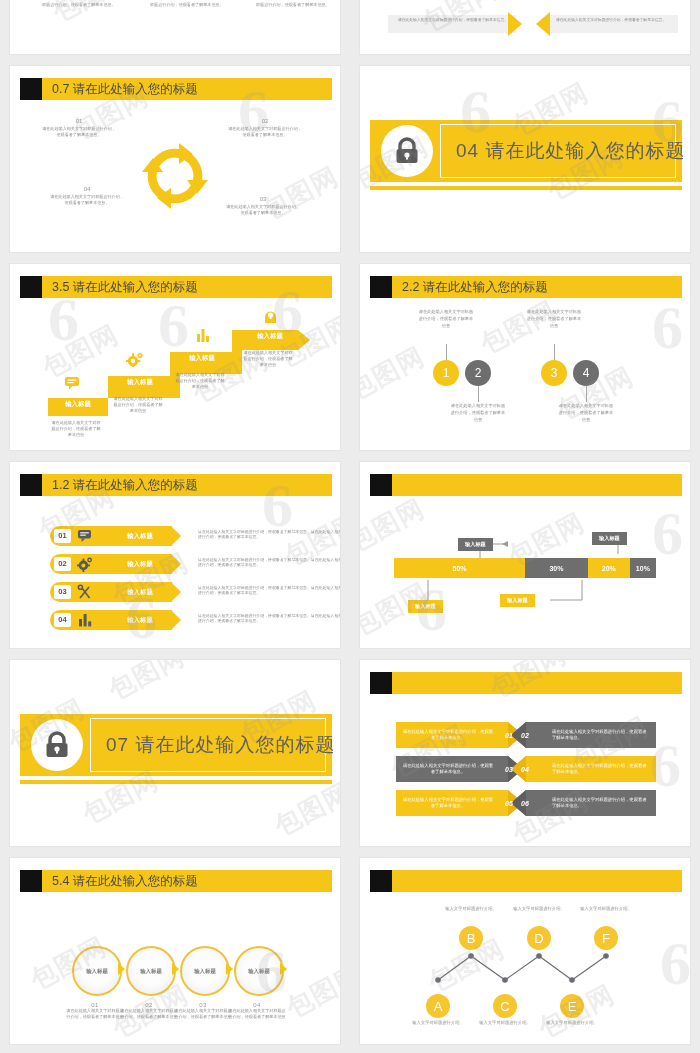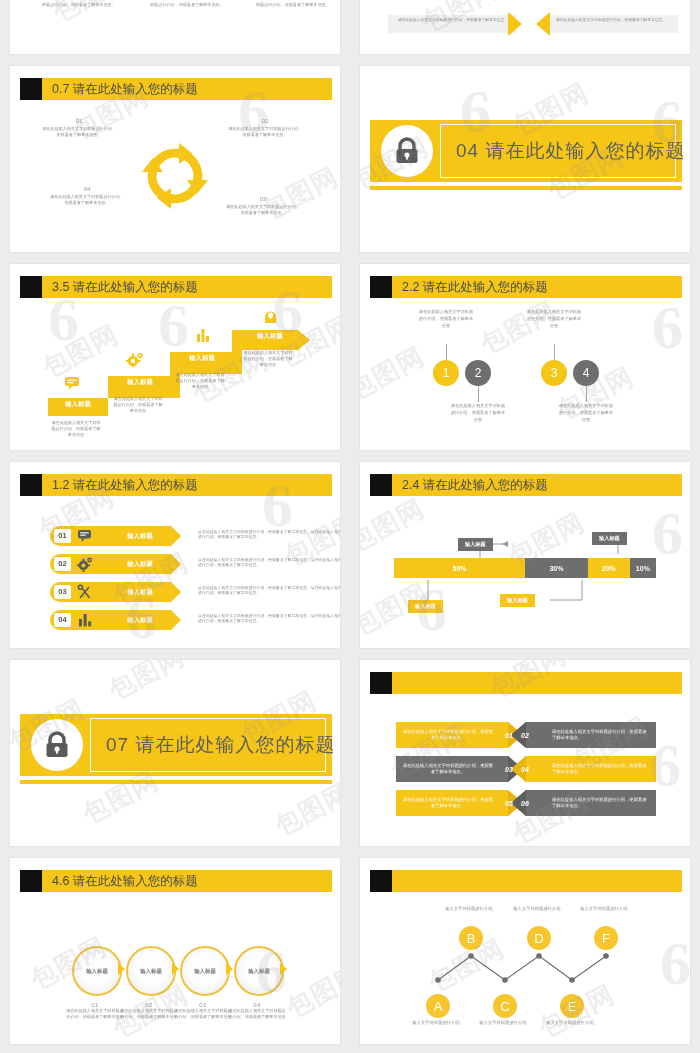--- a/index.html
+++ b/index.html
@@ -386,21 +386,20 @@
       <span class="w-six" style="left:292px;top:36px;">6</span>
       <span class="w-six" style="left:56px;top:112px;">6</span>
       <span class="w-box" style="left:-14px;top:46px;">包图网</span>
       <span class="w-box" style="left:146px;top:60px;">包图网</span>
       <span class="w-box" style="left:-10px;top:130px;">包图网</span>
     </div>
     <div class="titlebar">
       <div class="blk"></div>
       <div class="bar"></div>
     </div>
-    <div style="position:absolute;left:42px;top:12px;height:22px;line-height:22px;font-size:12.5px;color:#4a4a4a;z-index:4;">2.4 请在此处输入您的标题</div>
 
     <div class="body">
 
       <svg width="330" height="146" style="position:absolute;left:0;top:0;">
         <polyline points="120,56 120,42 148,42" fill="none" stroke="#9a9a9a" stroke-width="1"></polyline>
         <polygon points="148,39 142,42 148,45" fill="#9a9a9a"></polygon>
         <polyline points="258,52 258,38 248,38" fill="none" stroke="#9a9a9a" stroke-width="1"></polyline>
         <polyline points="68,78 68,104 80,104" fill="none" stroke="#9a9a9a" stroke-width="1"></polyline>
         <polyline points="222,78 222,98 190,98" fill="none" stroke="#9a9a9a" stroke-width="1"></polyline>
       </svg>
@@ -496,21 +495,21 @@
     <div class="wm">
       <span class="w-six" style="left:246px;top:78px;">6</span>
       <span class="w-box" style="left:18px;top:88px;">包图网</span>
       <span class="w-box" style="left:100px;top:136px;">包图网</span>
       <span class="w-box" style="left:274px;top:116px;">包图网</span>
     </div>
     <div class="titlebar">
       <div class="blk"></div>
       <div class="bar"></div>
     </div>
-    <div style="position:absolute;left:42px;top:12px;height:22px;line-height:22px;font-size:12.5px;color:#4a4a4a;z-index:4;">4.6 请在此处输入您的标题</div>
+    <div style="position:absolute;left:42px;top:12px;height:22px;line-height:22px;font-size:12.5px;color:#4a4a4a;z-index:4;">5.4 请在此处输入您的标题</div>
 
     <div class="body">
       <div class="ring" style="left:62px;top:48px;">
         <span>输入标题</span>
       </div>
       <div class="ring-arrow" style="left:108px;top:65px;"></div>
       <div class="ring" style="left:116px;top:48px;">
         <span>输入标题</span>
       </div>
       <div class="ring-arrow" style="left:162px;top:65px;"></div>

